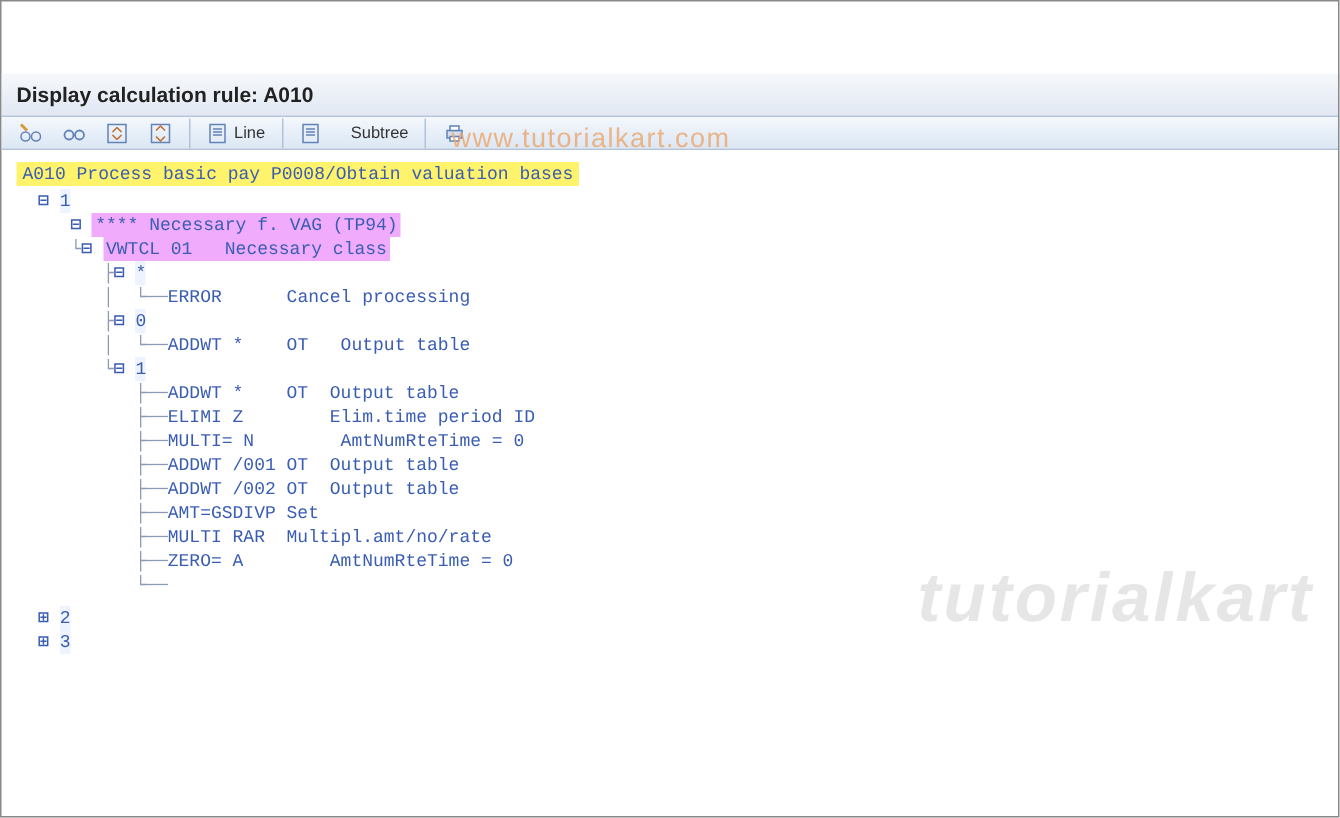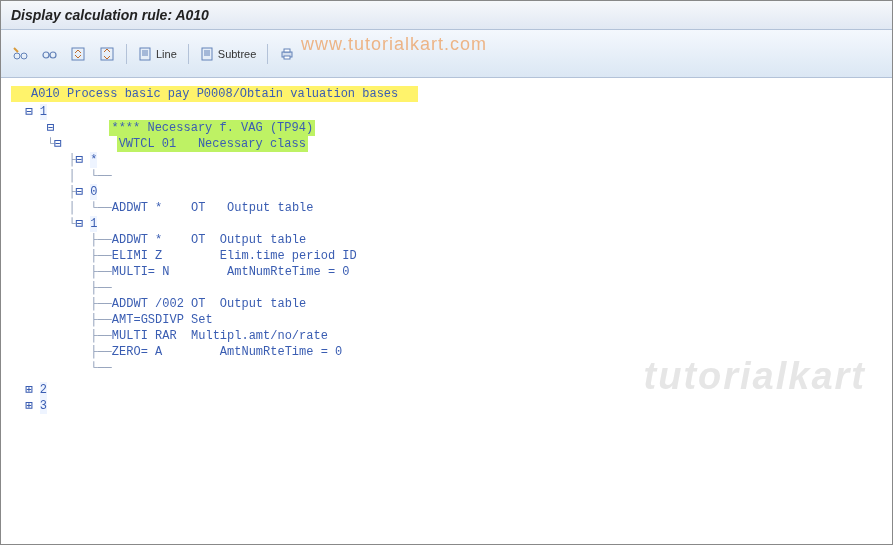--- a/index.html
+++ b/index.html
@@ -11,28 +11,28 @@
     height: 545px;
     overflow: hidden;
     border: 1px solid #888;
     position: relative;
   }
   .title-bar {
     background: linear-gradient(#f6f8fb, #e1e8f3);
     border-bottom: 1px solid #b3c2d8;
     padding: 6px 10px;
     font-weight: bold;
-    font-style: italic;
     font-size: 14px;
     color: #222;
+    margin-top: 48px;
   }
   .toolbar {
     background: linear-gradient(#f4f8fd, #dbe7f4);
     border-bottom: 1px solid #b3c2d8;
-    height: 48px;
+    height: 22px;
     display: flex;
     align-items: center;
     padding: 0 6px;
     gap: 3px;
     position: relative;
   }
   .tb-btn {
     height: 22px;
     min-width: 22px;
     display: inline-flex;
@@ -68,21 +68,21 @@
   .content {
     padding: 8px 10px 10px 10px;
     font-family: "Lucida Console","Courier New",monospace;
     font-size: 12px;
     color: #3a5db2;
     line-height: 16px;
     position:relative;
   }
   .root-line {
     background: #fff36b;
-    padding: 0 20px;
+    padding: 0 4px;
     display: inline-block;
     white-space: pre;
     text-align: center;
   }
   .tree { margin-top: 2px; }
   .row {
     white-space: pre;
     display: flex;
     align-items:center;
     height: 16px;
@@ -94,30 +94,29 @@
   }
   .tog {
     color: #3a5db2;
     font-weight: bold;
     cursor: pointer;
   }
   .node-text {
     white-space: pre;
   }
   .hl-green {
-    background: #bef264;
+    background: #f0abfc;
     padding: 0 2px;
-    margin-left: 48px;
   }
   .code { color:#3a5db2; }
   .watermark2 {
     position:absolute;
-    right:26px;
+    right:16px;
     bottom:40px;
-    font-size:38px;
+    font-size:46px;
     color:#e6e6e6;
     font-weight:bold;
     font-style:italic;
     pointer-events:none;
     letter-spacing:2px;
     transform:rotate(0deg);
     font-family:Arial,sans-serif;
   }
 </style>
 </head>
@@ -173,21 +172,21 @@
     <span style="margin-left:2px">Line</span>
   </div>
   <div class="tb-sep"></div>
   <div class="tb-btn">
     <span class="ico">
       <svg width="16" height="16" viewBox="0 0 16 16">
           <rect x="2" y="2" width="10" height="12" fill="#e6eef8" stroke="#6382b8"></rect>
           <path d="M4 5h6M4 7h6M4 9h6" stroke="#6382b8"></path>
         </svg>
     </span>
-    <span style="margin-left:2px">Subtree</span>
+    <span style="margin-left:18px">Subtree</span>
   </div>
   <div class="tb-sep"></div>
   <div class="tb-btn">
     <span class="ico">
       <svg width="16" height="16" viewBox="0 0 16 16">
           <rect x="3" y="6" width="10" height="5" fill="#d5dfee" stroke="#6382b8"></rect>
           <rect x="5" y="3" width="6" height="3" fill="#fff" stroke="#6382b8"></rect>
           <rect x="5" y="10" width="6" height="3" fill="#fff" stroke="#6382b8"></rect>
         </svg>
     </span>
@@ -213,37 +212,37 @@
     </div>
 
     <div class="row">
       <span class="conn">     └</span><span class="tog">⊟</span><span class="conn"> </span><span class="hl-green node-text"><span>VWTCL 01</span>   <span>Necessary class</span></span>
     </div>
 
     <div class="row">
       <span class="conn">        ├</span><span class="tog">⊟</span><span class="conn"> </span><span class="node-text" style="background:#eef4ff">*</span>
     </div>
     <div class="row">
-      <span class="conn">        │  └──</span>
+      <span class="conn">        │  └──</span><span class="node-text"><span>ERROR</span>      <span>Cancel processing</span></span>
     </div>
 
     <div class="row">
       <span class="conn">        ├</span><span class="tog">⊟</span><span class="conn"> </span><span class="node-text" style="background:#eef4ff">0</span>
     </div>
     <div class="row">
       <span class="conn">        │  └──</span><span class="node-text"><span>ADDWT *</span>    <span>OT</span>   <span>Output table</span></span>
     </div>
 
     <div class="row">
       <span class="conn">        └</span><span class="tog">⊟</span><span class="conn"> </span><span class="node-text" style="background:#eef4ff">1</span>
     </div>
     <div class="row"><span class="conn">           ├──</span><span class="node-text"><span>ADDWT *   </span> <span>OT  </span><span>Output table</span></span></div>
     <div class="row"><span class="conn">           ├──</span><span class="node-text"><span>ELIMI Z   </span> <span>    </span><span>Elim.time period ID</span></span></div>
     <div class="row"><span class="conn">           ├──</span><span class="node-text"><span>MULTI= N   </span> <span>    </span><span>AmtNumRteTime = 0</span></span></div>
-    <div class="row"><span class="conn">           ├──</span></div>
+    <div class="row"><span class="conn">           ├──</span><span class="node-text"><span>ADDWT /001</span><span> OT  </span><span>Output table</span></span></div>
     <div class="row"><span class="conn">           ├──</span><span class="node-text"><span>ADDWT /002</span><span> OT  </span><span>Output table</span></span></div>
     <div class="row"><span class="conn">           ├──</span><span class="node-text"><span>AMT=GSDIVP</span><span> </span><span>Set</span></span></div>
     <div class="row"><span class="conn">           ├──</span><span class="node-text"><span>MULTI RAR </span> <span></span><span>Multipl.amt/no/rate</span></span></div>
     <div class="row"><span class="conn">           ├──</span><span class="node-text"><span>ZERO= A   </span> <span>    </span><span>AmtNumRteTime = 0</span></span></div>
     <div class="row"><span class="conn">           └──</span></div>
 
     <div class="row" style="height:6px"></div>
 
     <div class="row">
       <span class="conn">  </span><span class="tog">⊞</span><span class="conn"> </span><span class="node-text" style="background:#eef4ff">2</span>

